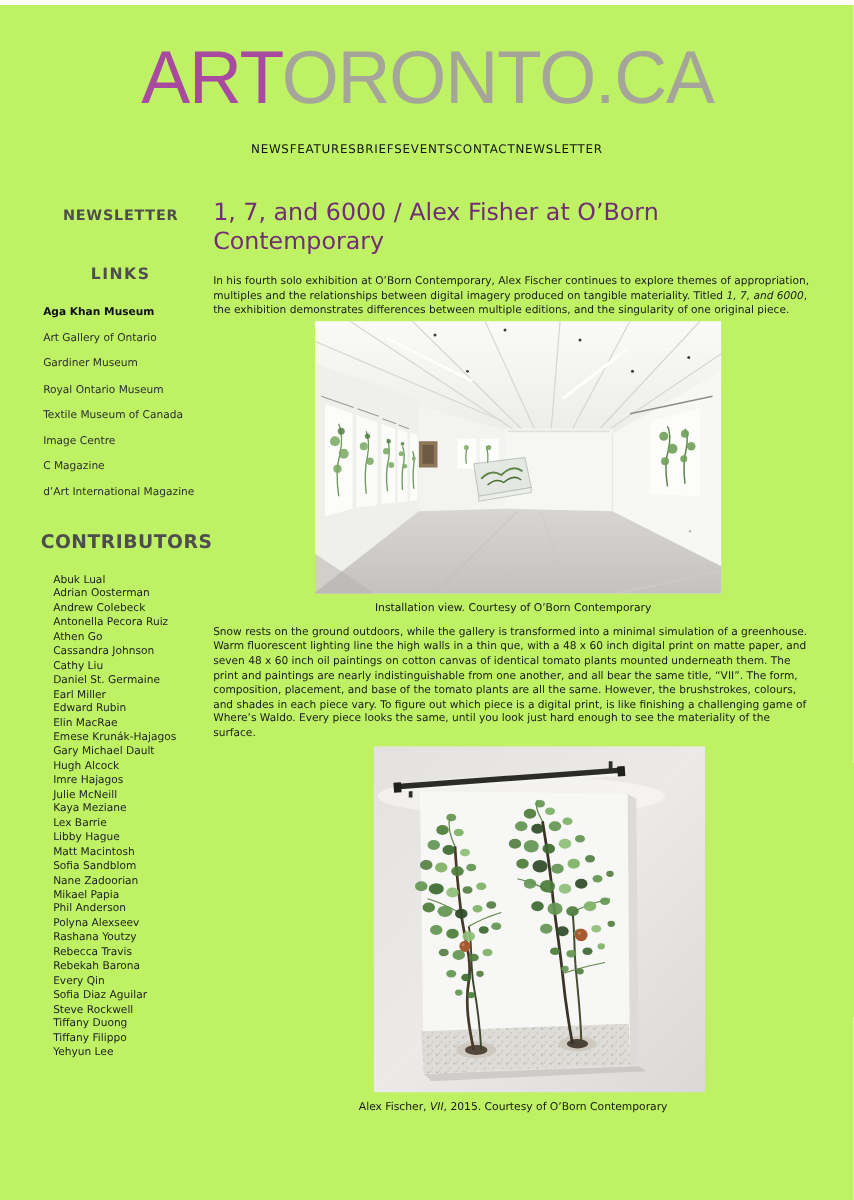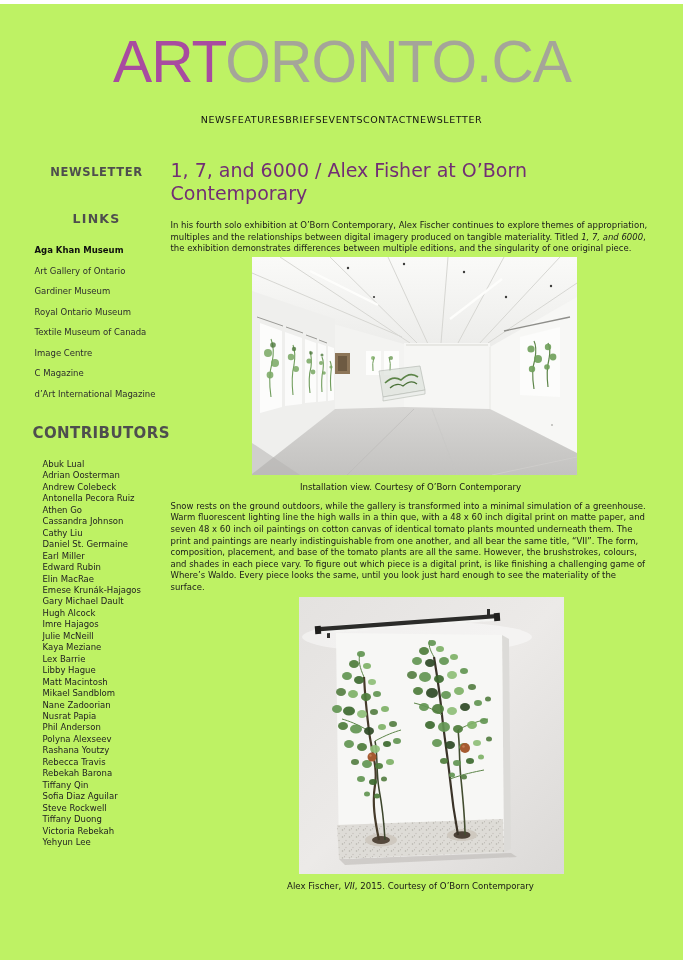--- a/index.html
+++ b/index.html
@@ -91,33 +91,33 @@
         <li>Elin MacRae</li>
         <li>Emese Krunák-Hajagos</li>
         <li>Gary Michael Dault</li>
         <li>Hugh Alcock</li>
         <li>Imre Hajagos</li>
         <li>Julie McNeill</li>
         <li>Kaya Meziane</li>
         <li>Lex Barrie</li>
         <li>Libby Hague</li>
         <li>Matt Macintosh</li>
-        <li>Mikael Sandblom</li>
+        <li>Sofia Sandblom</li>
         <li>Nane Zadoorian</li>
-        <li>Nusrat Papia</li>
+        <li>Mikael Papia</li>
         <li>Phil Anderson</li>
         <li>Polyna Alexseev</li>
         <li>Rashana Youtzy</li>
         <li>Rebecca Travis</li>
         <li>Rebekah Barona</li>
-        <li>Tiffany Qin</li>
+        <li>Every Qin</li>
         <li>Sofia Diaz Aguilar</li>
         <li>Steve Rockwell</li>
         <li>Tiffany Duong</li>
-        <li>Victoria Rebekah</li>
+        <li>Tiffany Filippo</li>
         <li>Yehyun Lee</li>
       </ul>
     </aside>
 
     <main class="main">
       <h1 class="title">1, 7, and 6000 / Alex Fisher at O’Born Contemporary</h1>
 
       <p class="para"><span>In his fourth solo exhibition at O’Born Contemporary, Alex Fischer continues to explore themes of appropriation, multiples and the relationships between digital imagery produced on tangible materiality. Titled </span><span class="ital">1, 7, and 6000</span><span>, the exhibition demonstrates differences between multiple editions, and the singularity of one original piece.</span></p>
 
       <figure class="fig1">

